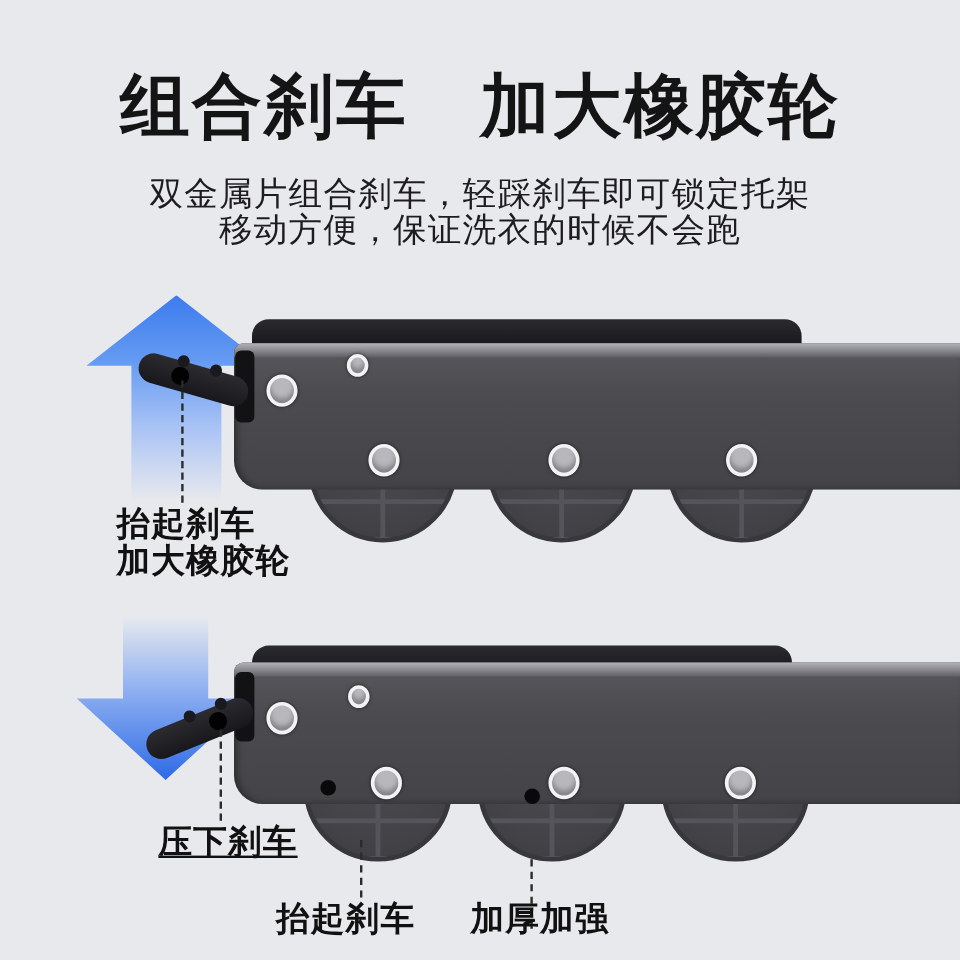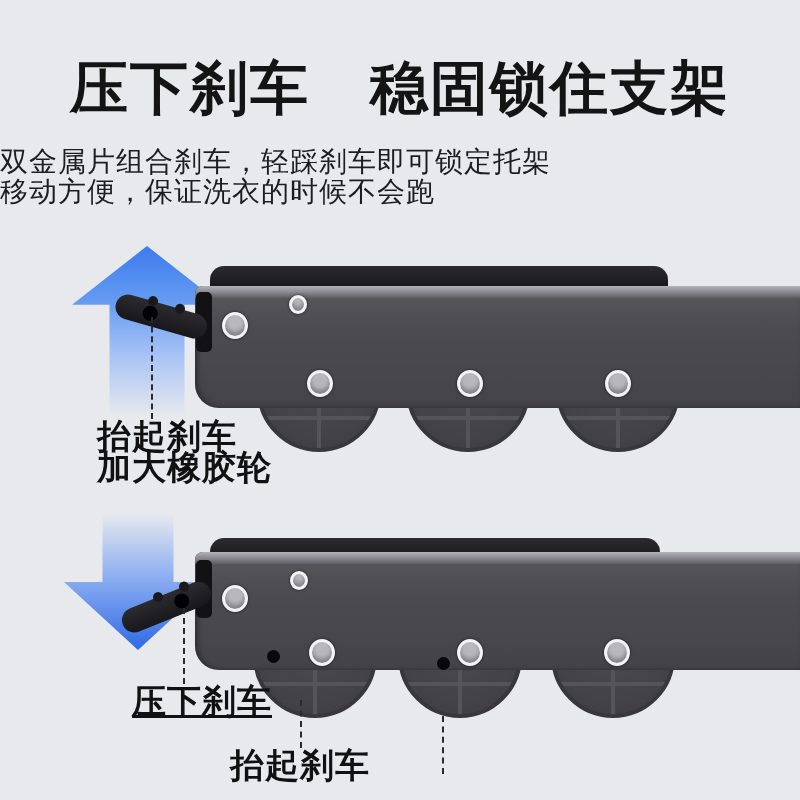--- a/index.html
+++ b/index.html
@@ -3,21 +3,21 @@
 <meta charset="utf-8">
 <style>
   html,body{margin:0;padding:0;}
   body{font-family:"Liberation Sans","DejaVu Sans",sans-serif;}
   #stage{position:relative;width:800px;height:800px;background:#e8e9ed;overflow:hidden;color:#141414;}
   .abs{position:absolute;}
 
   
   .title{left:0;top:50px;width:800px;text-align:center;font-size:58px;font-weight:900;
          letter-spacing:2px;color:#141414;white-space:nowrap;}
-  .subtitle{left:0;width:800px;text-align:left;font-size:28px;line-height:38px;
+  .subtitle{left:0;width:800px;text-align:center;font-size:28px;line-height:38px;
             color:#1d1d1f;letter-spacing:1px;}
   .sub1{top:143px;}
   .sub2{top:173px;}
 
   
   .arrow-up{left:72px;top:246px;width:150px;height:178px;
     clip-path:polygon(50% 0%,100% 33%,75% 33%,75% 100%,25% 100%,25% 33%,0% 33%);
     background:linear-gradient(180deg,#3d7bee 0%,#639af2 30%,#a9c3f5 62%,rgba(232,233,237,0) 96%);
     z-index:1;}
   .arrow-down{left:64px;top:514px;width:148px;height:136px;
@@ -65,28 +65,28 @@
 
   
   .screw{border-radius:50%;background:#b7b7bc;border:3px solid #f3f3f5;box-sizing:border-box;
          box-shadow:0 0 3px rgba(0,0,0,.65), inset 0 -4px 4px rgba(0,0,0,.28);z-index:6;}
   .screw.sm{width:18px;height:19px;}
   .screw.lg{width:26px;height:27px;}
   .dot{border-radius:50%;background:#09090b;width:13px;height:13px;z-index:6;}
 
   
   .dash{width:0;border-left:2px dashed #2b2b2b;z-index:7;}
-  .callout{font-size:34px;line-height:31px;font-weight:600;color:#111;z-index:8;white-space:nowrap;letter-spacing:1px;}
+  .callout{font-size:28px;line-height:31px;font-weight:600;color:#111;z-index:8;white-space:nowrap;letter-spacing:1px;}
 </style>
 </head>
 <body>
 
 <div id="stage">
 
-  <div class="abs title">压下刹车　稳固锁住支架</div>
+  <div class="abs title">组合刹车　加大橡胶轮</div>
   <div class="abs subtitle sub1">双金属片组合刹车，轻踩刹车即可锁定托架</div>
   <div class="abs subtitle sub2">移动方便，保证洗衣的时候不会跑</div>
 
   <div class="abs arrow-up"></div>
 
   <div class="abs wheel" style="left:257px;top:328px;">
     <span class="rib-v"></span>
     <span class="rib-h"></span>
   </div>
   <div class="abs wheel" style="left:406px;top:328px;">
@@ -154,14 +154,15 @@
   <div class="abs dot" style="left:437px;top:657px;"></div>
 
   <div class="abs dash" style="left:183px;top:608px;height:76px;"></div>
   <div class="abs callout" style="left:132px;top:686px;text-decoration:underline;">
     <div>压下刹车</div>
   </div>
 
   <div class="abs dash" style="left:300px;top:700px;height:48px;"></div>
   <div class="abs dash" style="left:442px;top:716px;height:58px;"></div>
   <div class="abs callout" style="left:230px;top:750px;">抬起刹车</div>
+  <div class="abs callout" style="left:392px;top:750px;">加厚加强</div>
 
 </div>
 
 </body></html>

